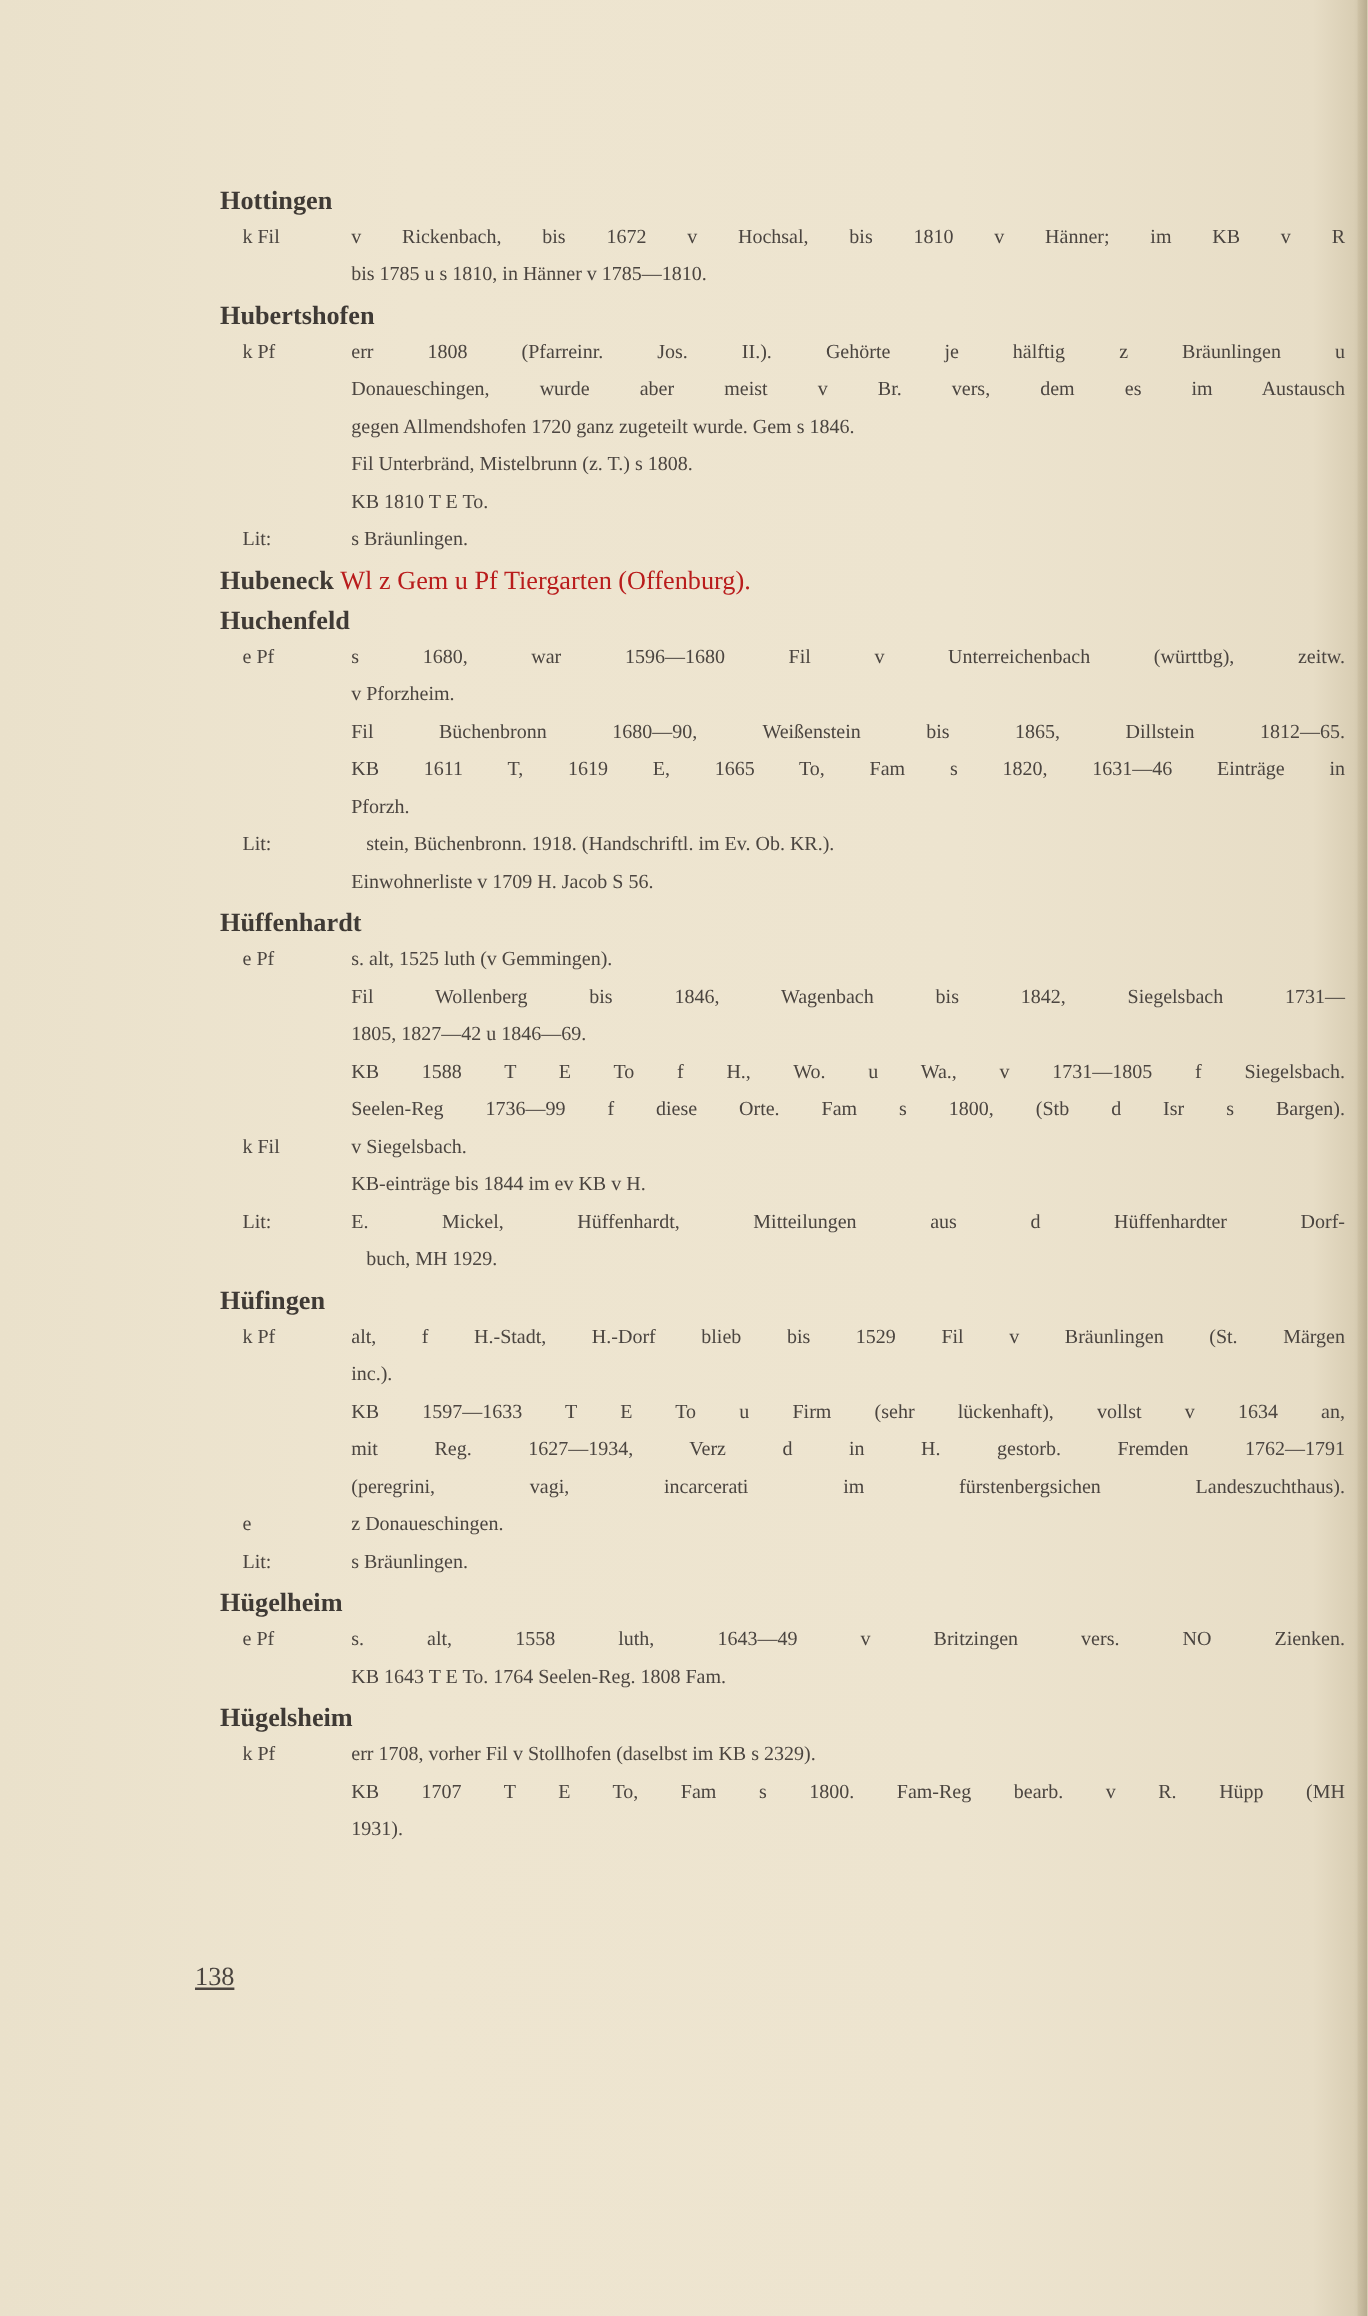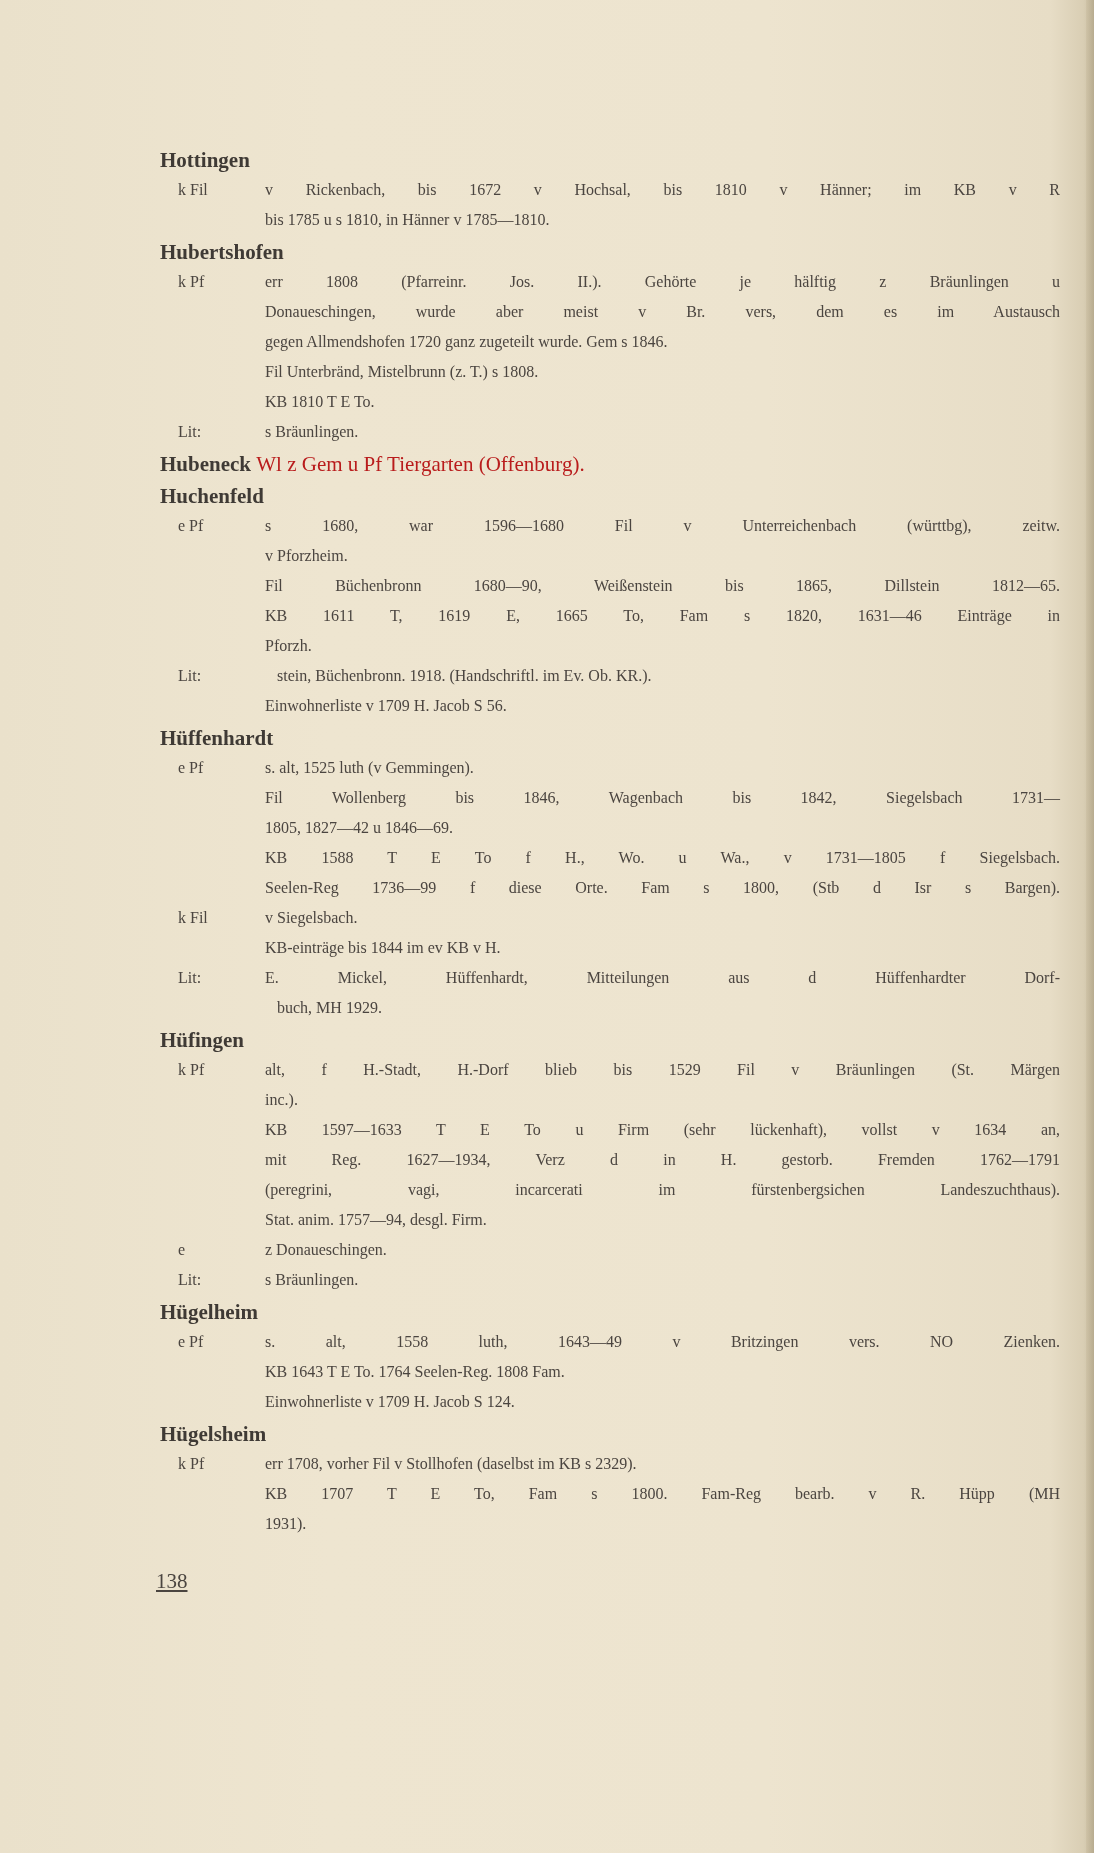--- a/index.html
+++ b/index.html
@@ -11,21 +11,21 @@
   }
   .paper {
     position: absolute; left: 0; top: 0; width: 1094px; height: 1853px;
     background: linear-gradient(90deg, #eae1cb 0%, #eee5d0 30%, #ede4cf 70%, #e7ddc6 96%, #d9ceb4 99%, #c9bea3 100%);
   }
   .spine {
     position: absolute; right: 0; top: 0; width: 8px; height: 1853px;
     background: linear-gradient(90deg, #cfc3a7, #b7ab8f);
   }
   .page {
-    position: absolute; left: 160px; top: 143px; width: 900px;
+    position: absolute; left: 176px; top: 143px; width: 900px;
   }
   .entry { margin: 0; }
   .heading {
     font-weight: bold; font-size: 21px; line-height: 30px; height: 30px;
     white-space: nowrap; margin-top: 2px;
     color: #3f3a35;
   }
   .heading .inline-rest { font-weight: normal; color: #b91c1c; }
   .row { display: flex; font-size: 16px; line-height: 30px; }
   .label { width: 105px; flex: none; padding-left: 18px; box-sizing: border-box; white-space: nowrap; }
@@ -126,21 +126,20 @@
     <div class="entry">
       <div class="heading"><span>Hüfingen</span></div>
       <div class="row">
         <div class="label">k Pf</div>
         <div class="body">
           <span class="line">alt, f H.-Stadt, H.-Dorf blieb bis 1529 Fil v Bräunlingen (St. Märgen</span>
           <span class="line last">inc.).</span>
           <span class="line">KB 1597—1633 T E To u Firm (sehr lückenhaft), vollst v 1634 an,</span>
           <span class="line">mit Reg. 1627—1934, Verz d in H. gestorb. Fremden 1762—1791</span>
           <span class="line">(peregrini, vagi, incarcerati im fürstenbergsichen Landeszuchthaus).</span>
-          <span class="line last">Stat. anim. 1757—94, desgl. Firm.</span>
         </div>
       </div>
       <div class="row">
         <div class="label">e</div>
         <div class="body">
           <span class="line last">z Donaueschingen.</span>
         </div>
       </div>
       <div class="row">
         <div class="label">Lit:</div>
@@ -149,21 +148,20 @@
         </div>
       </div>
     </div>
     <div class="entry">
       <div class="heading"><span>Hügelheim</span></div>
       <div class="row">
         <div class="label">e Pf</div>
         <div class="body">
           <span class="line">s. alt, 1558 luth, 1643—49 v Britzingen vers. NO Zienken.</span>
           <span class="line last">KB 1643 T E To. 1764 Seelen-Reg. 1808 Fam.</span>
-          <span class="line last">Einwohnerliste v 1709 H. Jacob S 124.</span>
         </div>
       </div>
     </div>
     <div class="entry">
       <div class="heading"><span>Hügelsheim</span></div>
       <div class="row">
         <div class="label">k Pf</div>
         <div class="body">
           <span class="line last">err 1708, vorher Fil v Stollhofen (daselbst im KB s 2329).</span>
           <span class="line">KB 1707 T E To, Fam s 1800. Fam-Reg bearb. v R. Hüpp (MH</span>

